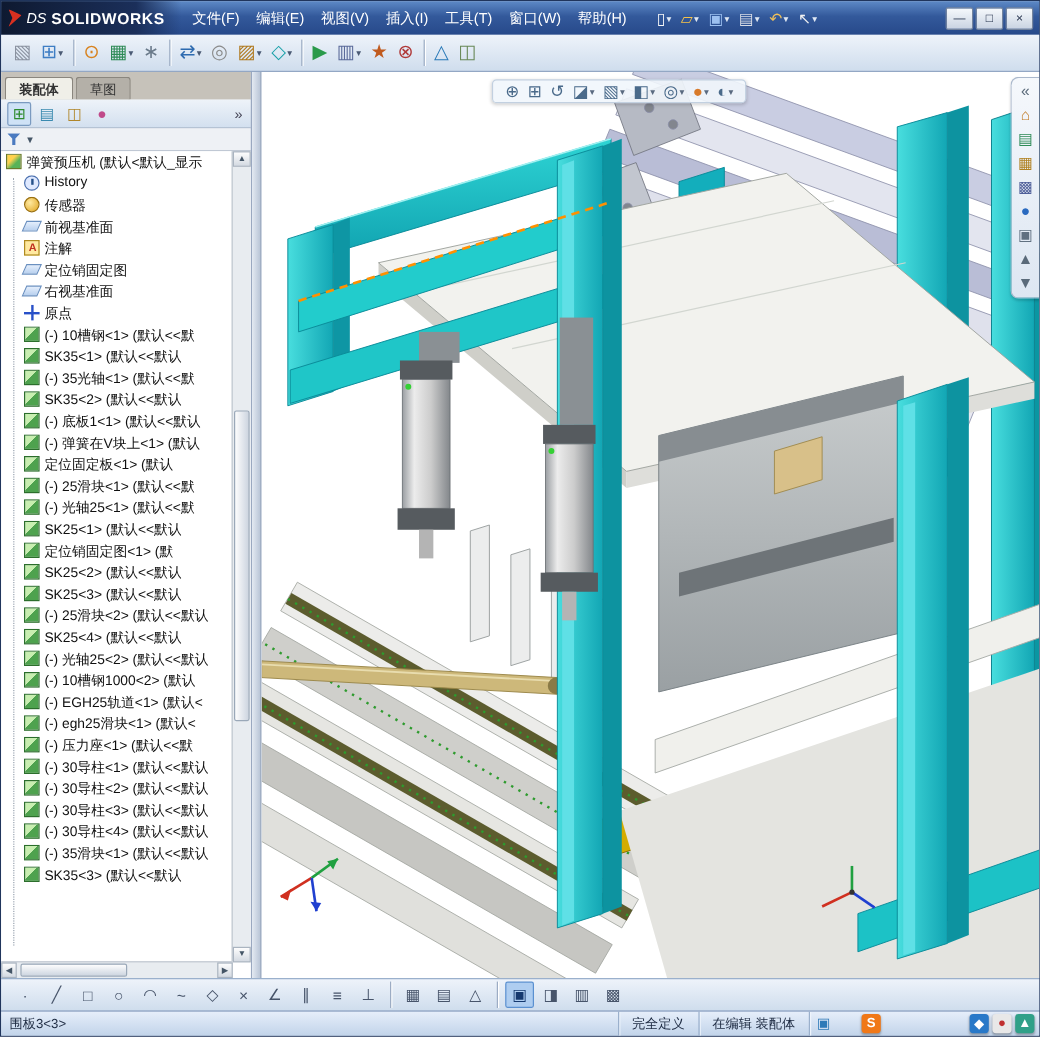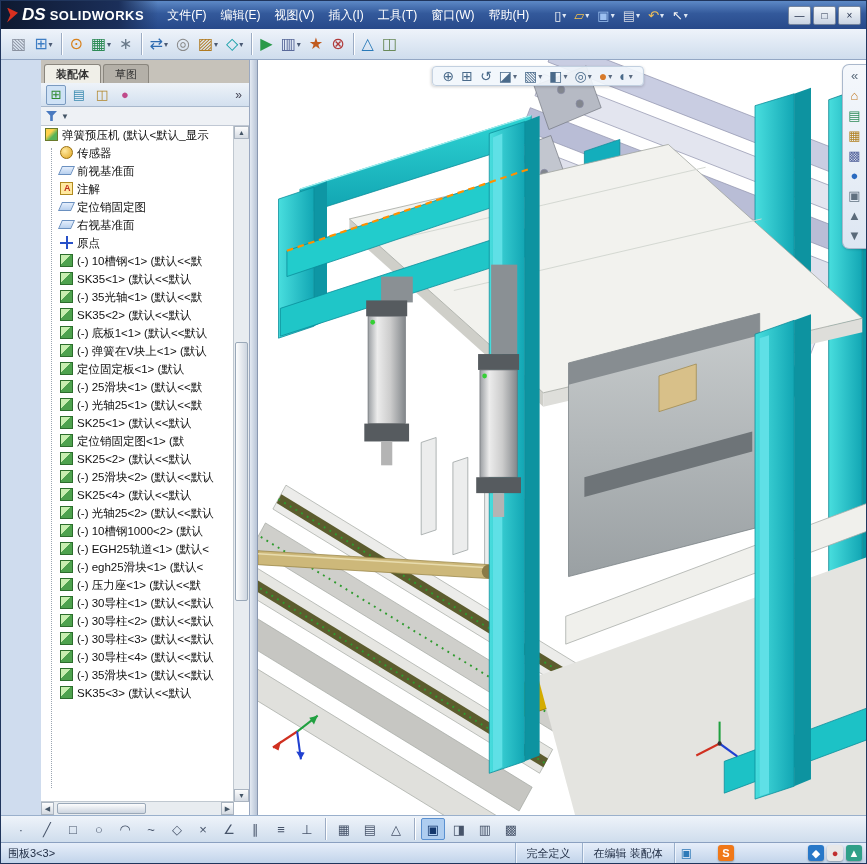--- a/index.html
+++ b/index.html
@@ -3,40 +3,40 @@
 <meta charset="utf-8">
 <style>
   html,body{margin:0;padding:0;}
   body{width:867px;height:864px;overflow:hidden;font-family:"Liberation Sans","DejaVu Sans",sans-serif;background:#222;}
   .window{position:relative;width:867px;height:864px;display:flex;flex-direction:column;background:#cfdcee;border:1px solid #20355c;box-sizing:border-box;}
 
   
   .titlebar{height:28px;flex:0 0 28px;display:flex;align-items:center;background:linear-gradient(#5d89c6,#33599b 45%,#27498a);color:#fff;}
   .brand{height:100%;display:flex;align-items:center;gap:4px;padding:0 14px 0 6px;background:linear-gradient(90deg,#0e1930,#1b2f5a 75%,rgba(27,47,90,0));}
   .logo-accent{width:11px;height:15px;background:#d83020;clip-path:polygon(0 0,100% 35%,0 100%,30% 50%);}
-  .logo-mark{font-weight:bold;font-style:italic;font-size:17px;text-align:center;}
+  .logo-mark{font-weight:normal;font-style:italic;font-size:12px;text-align:center;}
   .brand-text{font-weight:bold;font-size:13px;letter-spacing:.5px;}
   .menus{display:flex;align-items:center;margin-left:2px;}
   .menu-item{padding:3px 7px;font-size:12px;cursor:default;}
   .quick-toolbar{display:flex;align-items:center;margin-left:14px;}
   .tb-btn{height:20px;display:flex;align-items:center;padding:0 3px;margin:0 1px;border-radius:2px;}
   .tb-glyph{font-size:13px;line-height:1;}
   .caret{font-size:8px;color:#dfe8f4;margin-left:1px;}
   .win-btns{display:flex;gap:2px;margin-left:auto;margin-right:5px;}
   .win-btn{width:21px;height:17px;background:linear-gradient(#f6f9fc,#c9d3e2);border:1px solid #74849e;border-radius:2px;font-size:10px;color:#23304a;display:flex;align-items:center;justify-content:center;}
 
   
   .toolbar2{height:30px;flex:0 0 30px;display:flex;align-items:center;padding:0 6px;background:linear-gradient(#eef3fa,#cfdded);border-bottom:1px solid #93a7c4;}
   .tool-btn{height:24px;display:flex;align-items:center;padding:0 3px;margin:0 1px;border-radius:2px;}
   .tool-glyph{font-size:16px;line-height:1;}
   .tool-btn .caret{color:#4a5a74;}
   .tool-sep{width:1px;height:22px;background:#9cacc4;box-shadow:1px 0 0 #fff;margin:0 4px;}
 
   
-  .content{flex:1;display:flex;min-height:0;margin-left:40px;}
+  .content{flex:1;display:flex;min-height:0;}
 
   .left-panel{width:208px;flex:0 0 208px;display:flex;flex-direction:column;background:#eef0f3;min-height:0;}
   .panel-tabs{height:21px;flex:0 0 21px;display:flex;align-items:flex-end;background:#c6c2ba;padding:2px 0 0 3px;gap:2px;}
   .panel-tab{padding:2px 11px 1px;font-size:11px;color:#333;background:#b4b0a8;border:1px solid #8a867e;border-bottom:none;border-radius:3px 3px 0 0;}
   .panel-tab.active{background:#f0efe8;font-weight:bold;}
   .fm-header{height:23px;flex:0 0 23px;display:flex;align-items:center;gap:3px;padding:0 5px;background:linear-gradient(#eef3f9,#d3e0ef);border-bottom:1px solid #a8b8cc;}
   .fm-ic{width:18px;height:18px;display:flex;align-items:center;justify-content:center;font-size:13px;border:1px solid transparent;border-radius:2px;}
   .fm-ic.active{border-color:#7a9ac0;background:#cfe2f6;}
   .fm-overflow{margin-left:auto;font-size:12px;color:#445;padding-right:2px;}
   .filter-row{height:18px;flex:0 0 18px;display:flex;align-items:center;gap:4px;padding:0 5px;background:#eef1f5;border-bottom:1px solid #c0c8d4;}
@@ -235,20 +235,24 @@
         <span class="funnel"></span>
         <span class="filter-caret">▼</span>
       </div>
       <div class="tree-wrap">
         <div class="tree-rows" id="tree-rows">
             <div class="tree-row">
               <span class="ti ic-assembly"></span>
               <span class="tree-label">弹簧预压机 (默认&lt;默认_显示</span>
             </div>
             <div class="tree-row child">
+              <span class="ti ic-history"></span>
+              <span class="tree-label">History</span>
+            </div>
+            <div class="tree-row child">
               <span class="ti ic-sensor"></span>
               <span class="tree-label">传感器</span>
             </div>
             <div class="tree-row child">
               <span class="ti ic-plane"></span>
               <span class="tree-label">前视基准面</span>
             </div>
             <div class="tree-row child">
               <span class="ti ic-annotation"></span>
               <span class="tree-label">注解</span>
@@ -305,20 +309,24 @@
               <span class="ti ic-part"></span>
               <span class="tree-label">SK25&lt;1&gt; (默认&lt;&lt;默认</span>
             </div>
             <div class="tree-row child">
               <span class="ti ic-part"></span>
               <span class="tree-label">定位销固定图&lt;1&gt; (默</span>
             </div>
             <div class="tree-row child">
               <span class="ti ic-part"></span>
               <span class="tree-label">SK25&lt;2&gt; (默认&lt;&lt;默认</span>
+            </div>
+            <div class="tree-row child">
+              <span class="ti ic-part"></span>
+              <span class="tree-label">SK25&lt;3&gt; (默认&lt;&lt;默认</span>
             </div>
             <div class="tree-row child">
               <span class="ti ic-part"></span>
               <span class="tree-label">(-) 25滑块&lt;2&gt; (默认&lt;&lt;默认</span>
             </div>
             <div class="tree-row child">
               <span class="ti ic-part"></span>
               <span class="tree-label">SK25&lt;4&gt; (默认&lt;&lt;默认</span>
             </div>
             <div class="tree-row child">

